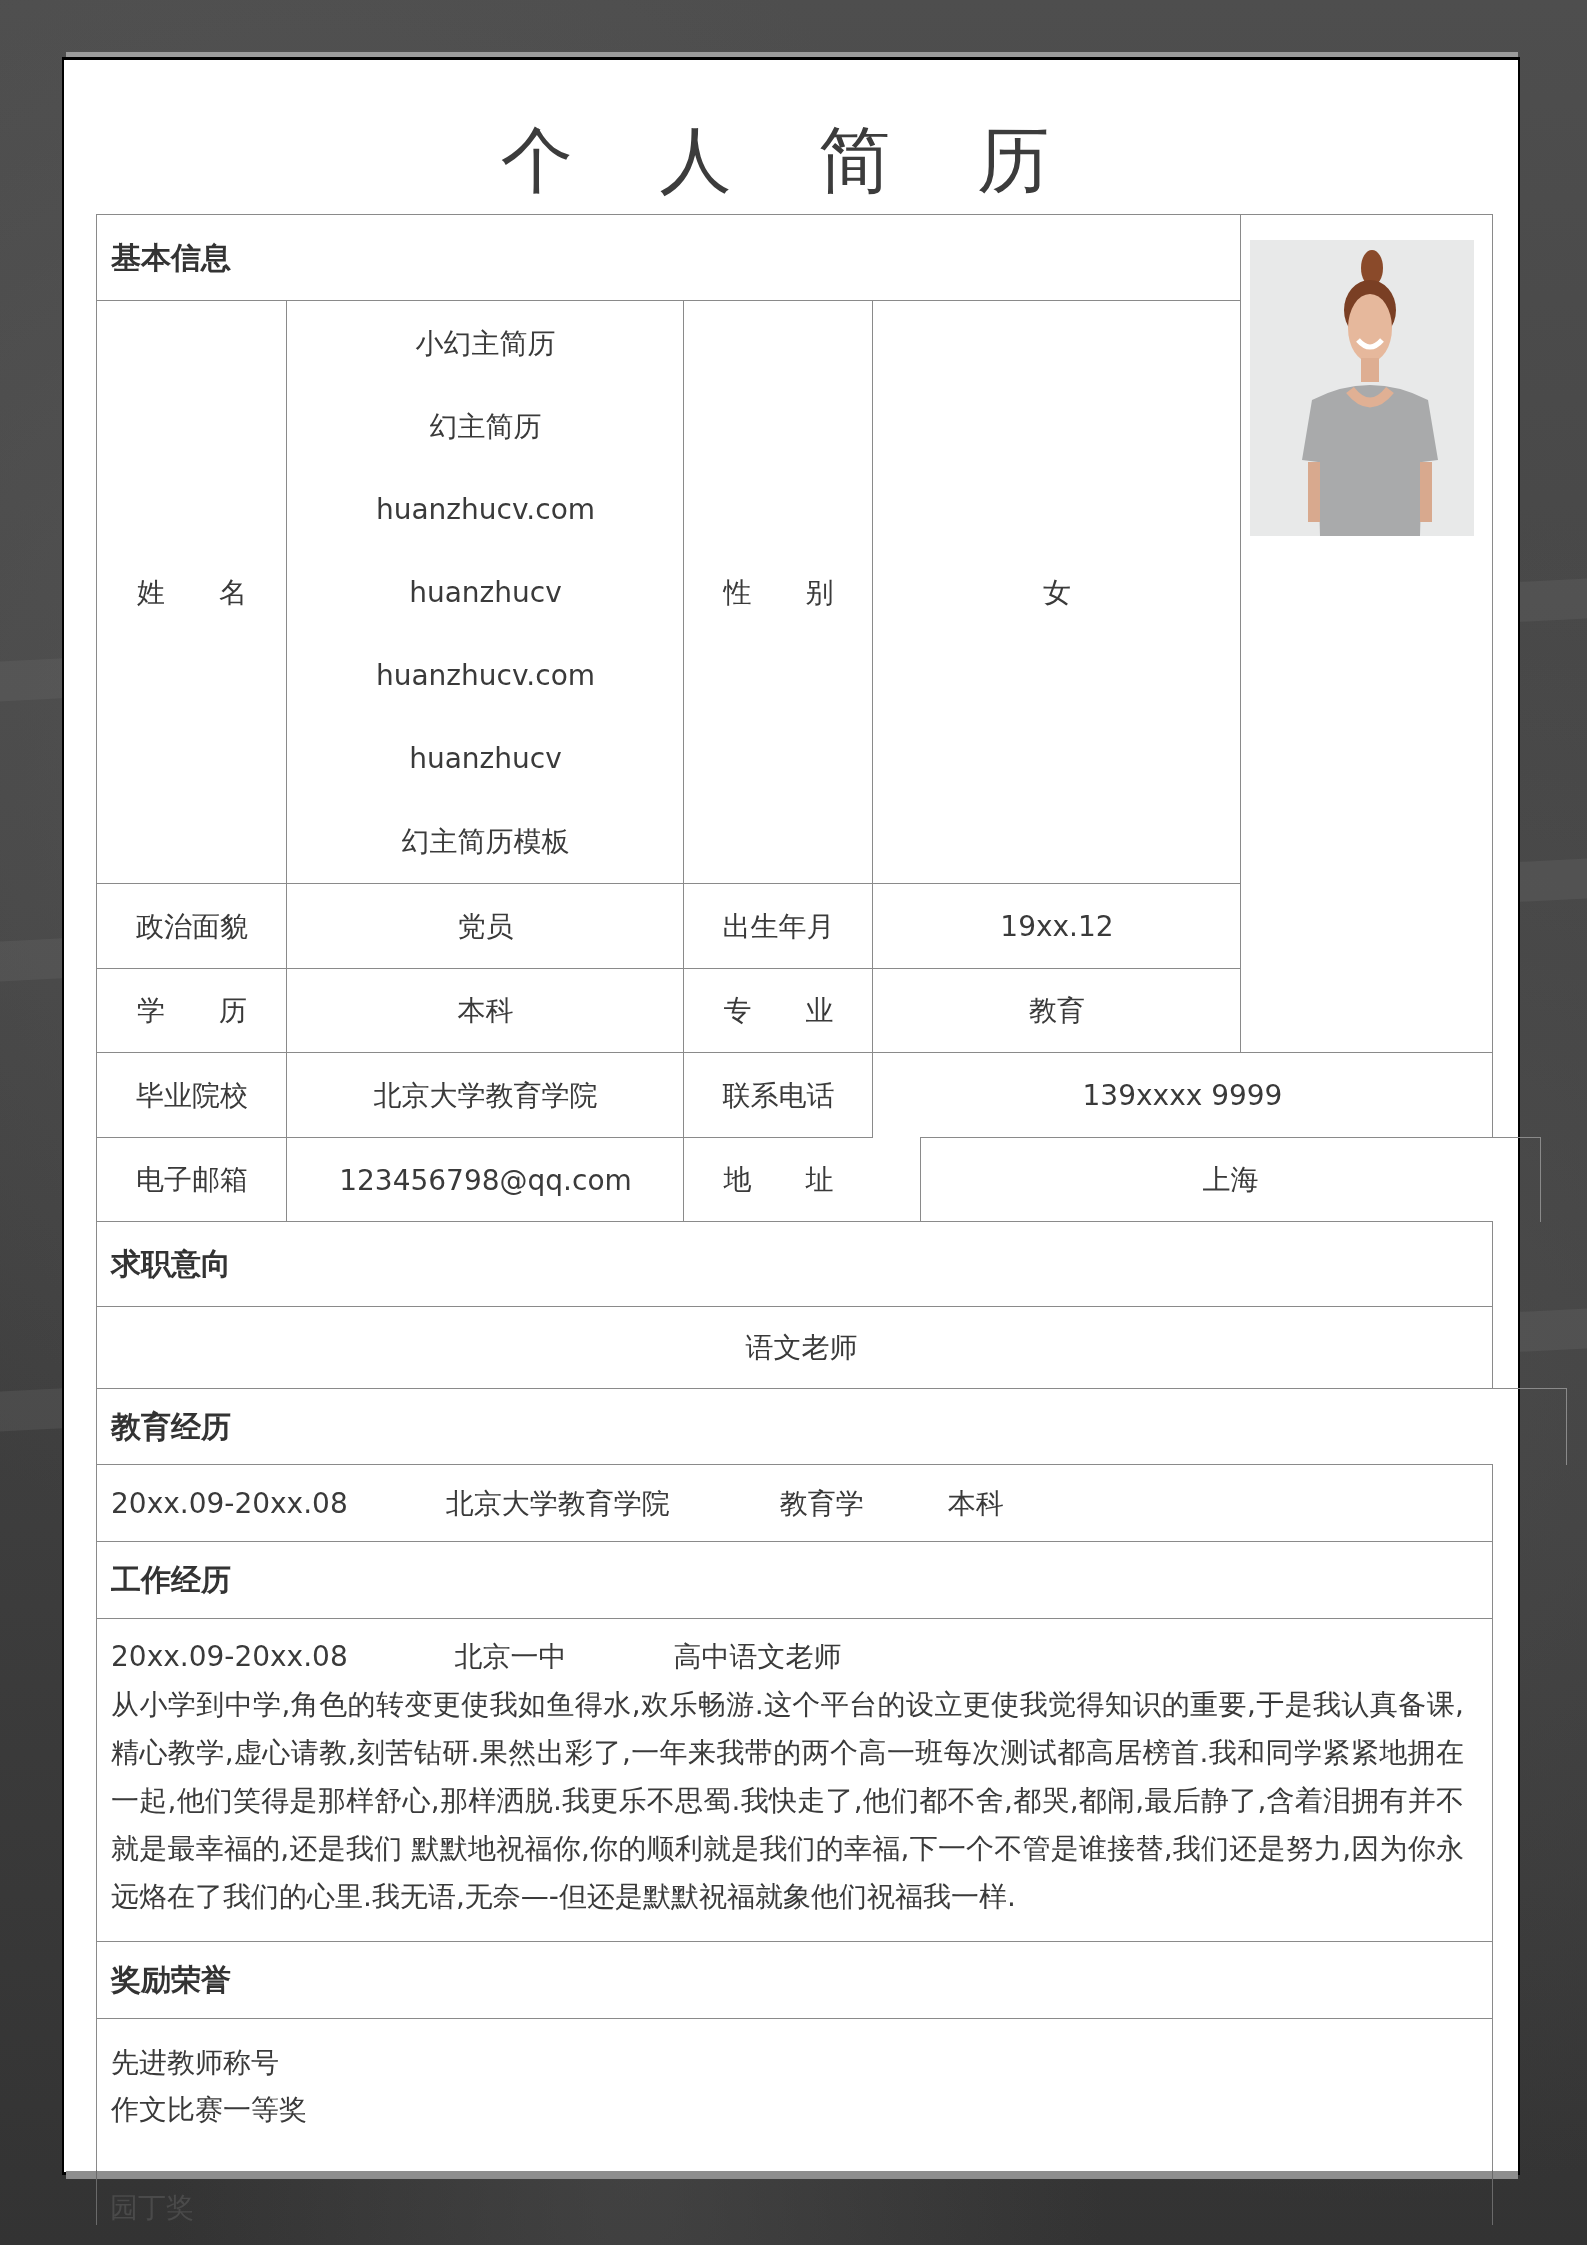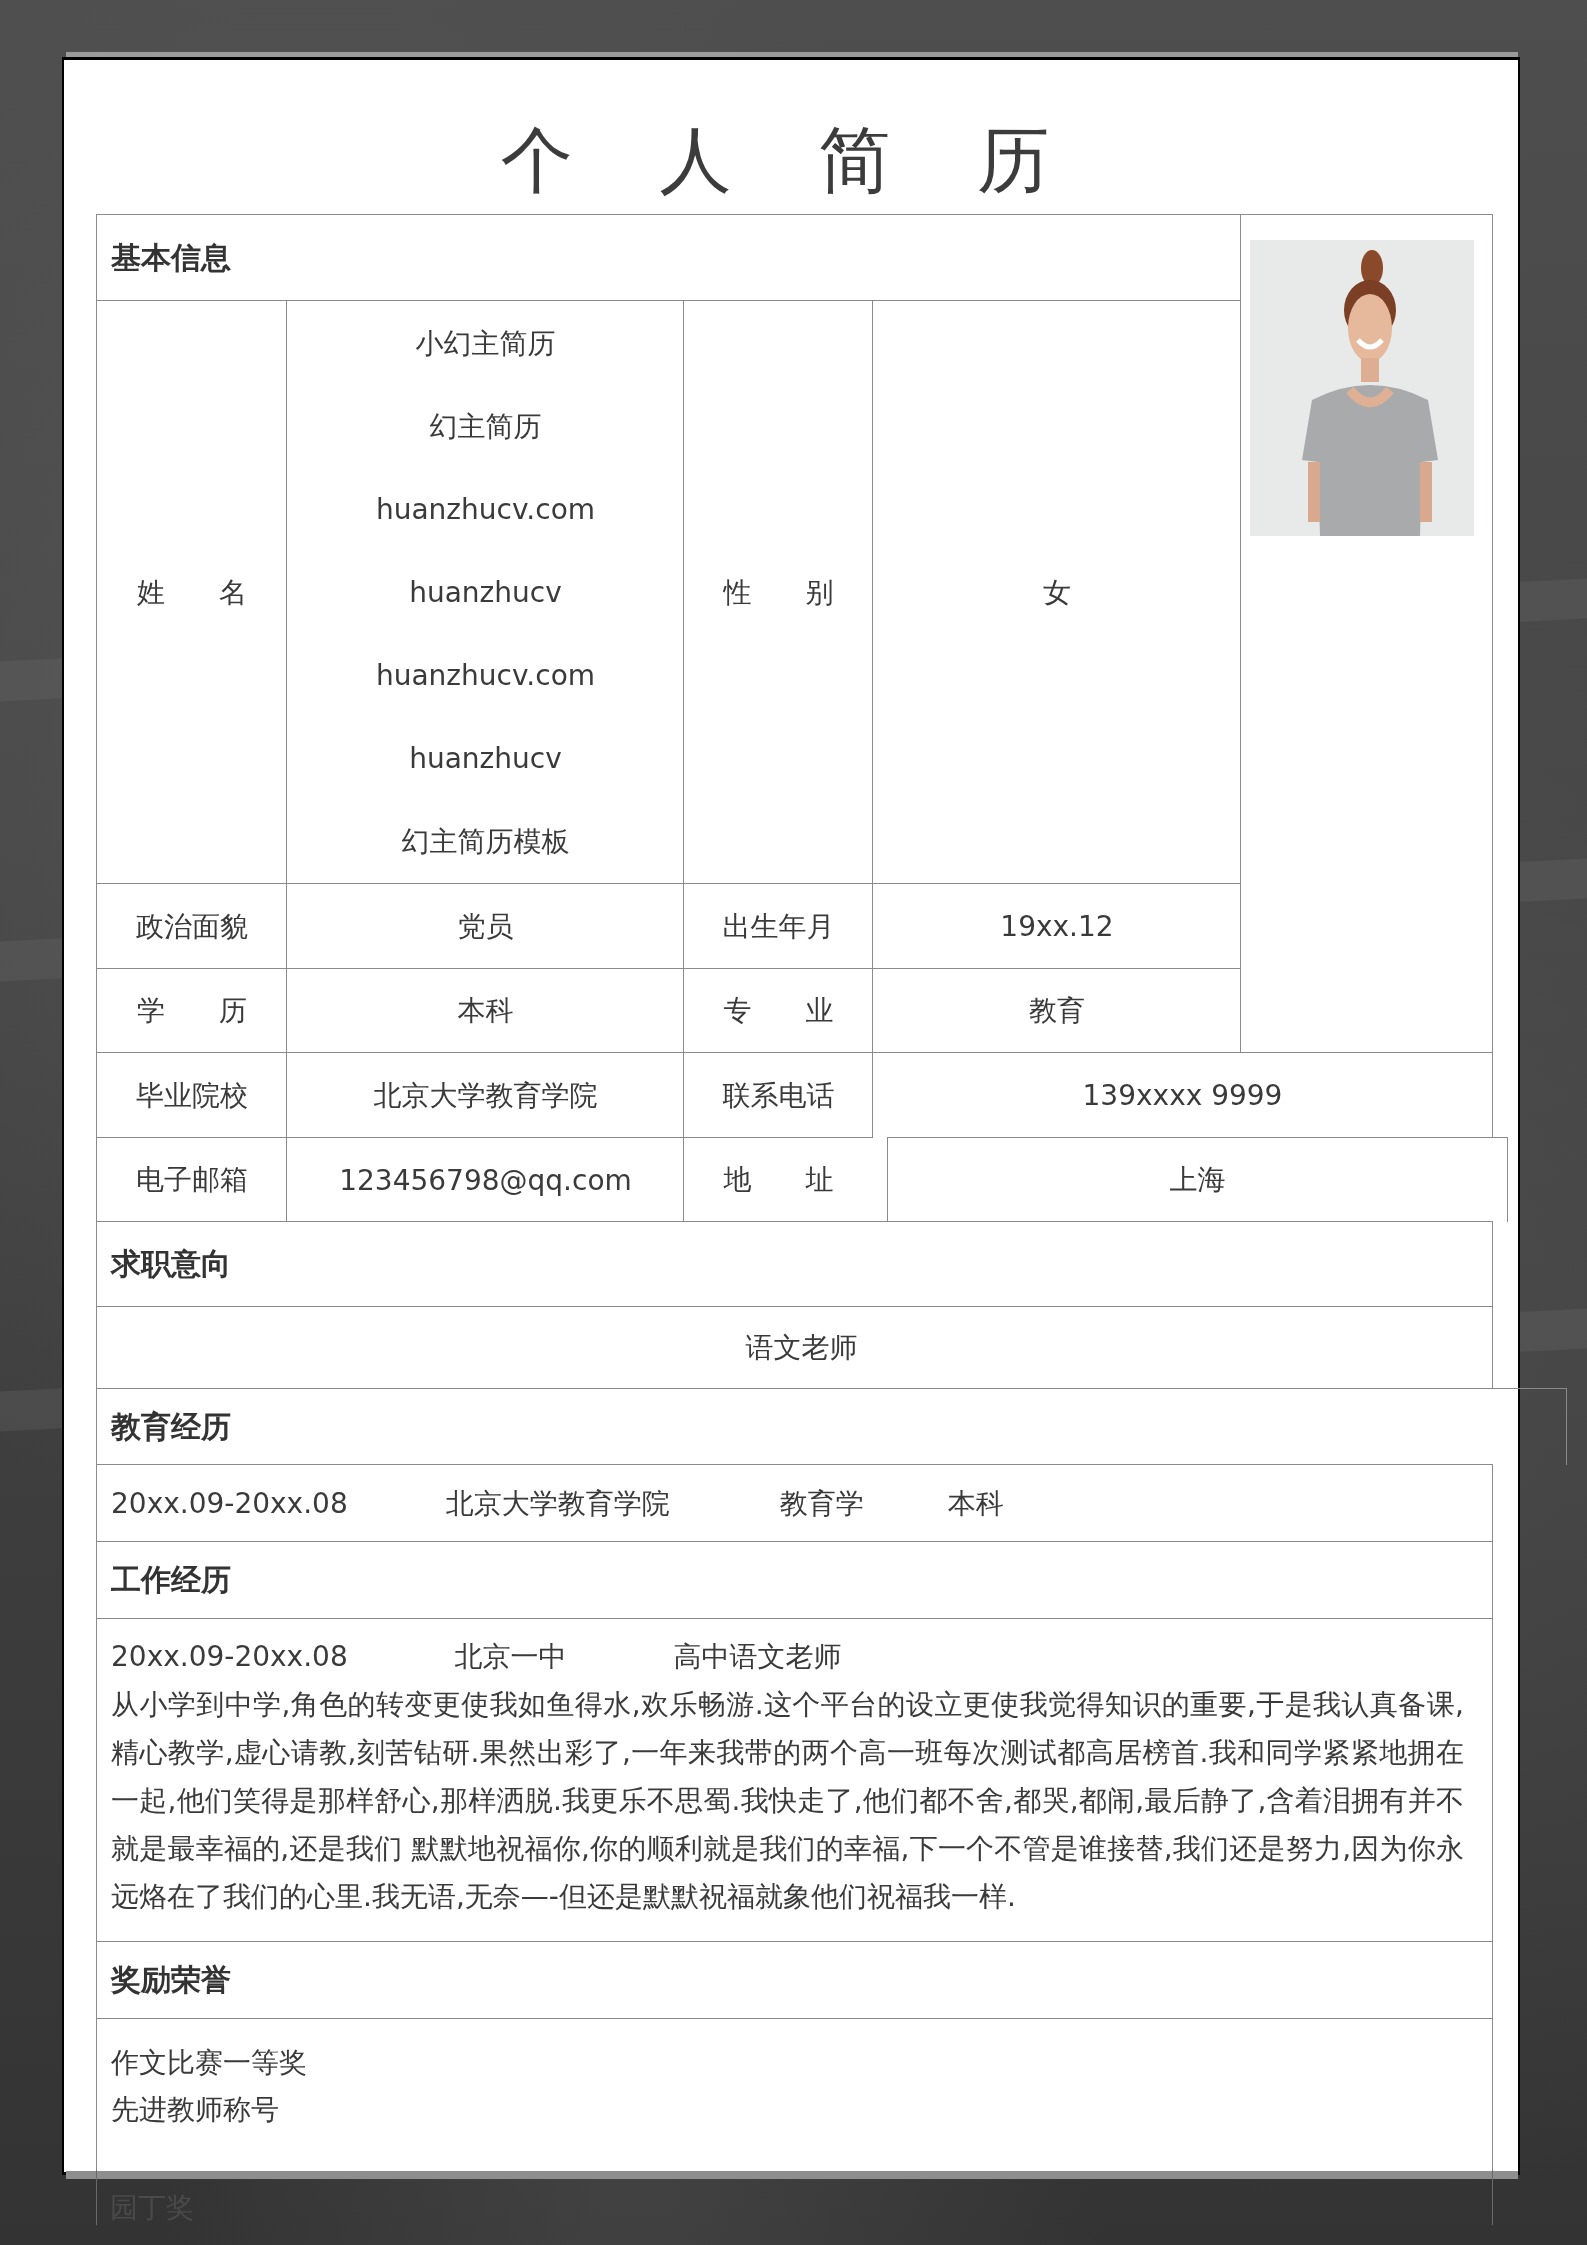--- a/index.html
+++ b/index.html
@@ -170,21 +170,21 @@
   </div>
   <div class="cell" style="left:286px;top:1137px;width:398px;height:85px;">
     <span>123456798@qq.com</span>
   </div>
   <div class="cell" style="left:683px;top:1137px;width:190px;height:85px;">
     <span class="label-spaced">
       <span>地</span>
       <span>址</span>
     </span>
   </div>
-  <div class="cell r" style="left:887px;top:1137px;width:621px;height:85px;">
+  <div class="cell r" style="left:920px;top:1137px;width:621px;height:85px;">
     <span>上海</span>
   </div>
 </div>
 
 <div>
   <div class="cell r sec" style="left:96px;top:1221px;width:1397px;height:86px;">
     <span>求职意向</span>
   </div>
   <div class="cell r left" style="left:96px;top:1306px;width:1397px;height:83px;">
     <span>语文老师</span>
@@ -217,21 +217,21 @@
     </div>
     <div>从小学到中学,角色的转变更使我如鱼得水,欢乐畅游.这个平台的设立更使我觉得知识的重要,于是我认真备课,精心教学,虚心请教,刻苦钻研.果然出彩了,一年来我带的两个高一班每次测试都高居榜首.我和同学紧紧地拥在一起,他们笑得是那样舒心,那样洒脱.我更乐不思蜀.我快走了,他们都不舍,都哭,都闹,最后静了,含着泪拥有并不就是最幸福的,还是我们  默默地祝福你,你的顺利就是我们的幸福,下一个不管是谁接替,我们还是努力,因为你永远烙在了我们的心里.我无语,无奈—-但还是默默祝福就象他们祝福我一样.</div>
   </div>
 </div>
 
 <div>
   <div class="cell r sec" style="left:96px;top:1941px;width:1397px;height:78px;">
     <span>奖励荣誉</span>
   </div>
   <div class="awards" style="left:96px;top:2018px;width:1397px;height:153px;">
+    <div>先进教师称号</div>
     <div>作文比赛一等奖</div>
-    <div>先进教师称号</div>
   </div>
 </div>
 
 <div class="page-shadow-bottom"></div>
 <div class="overflow-line-l"></div>
 <div class="overflow-line-r"></div>
 <div class="overflow-text">园丁奖</div>
 
 </body></html>

